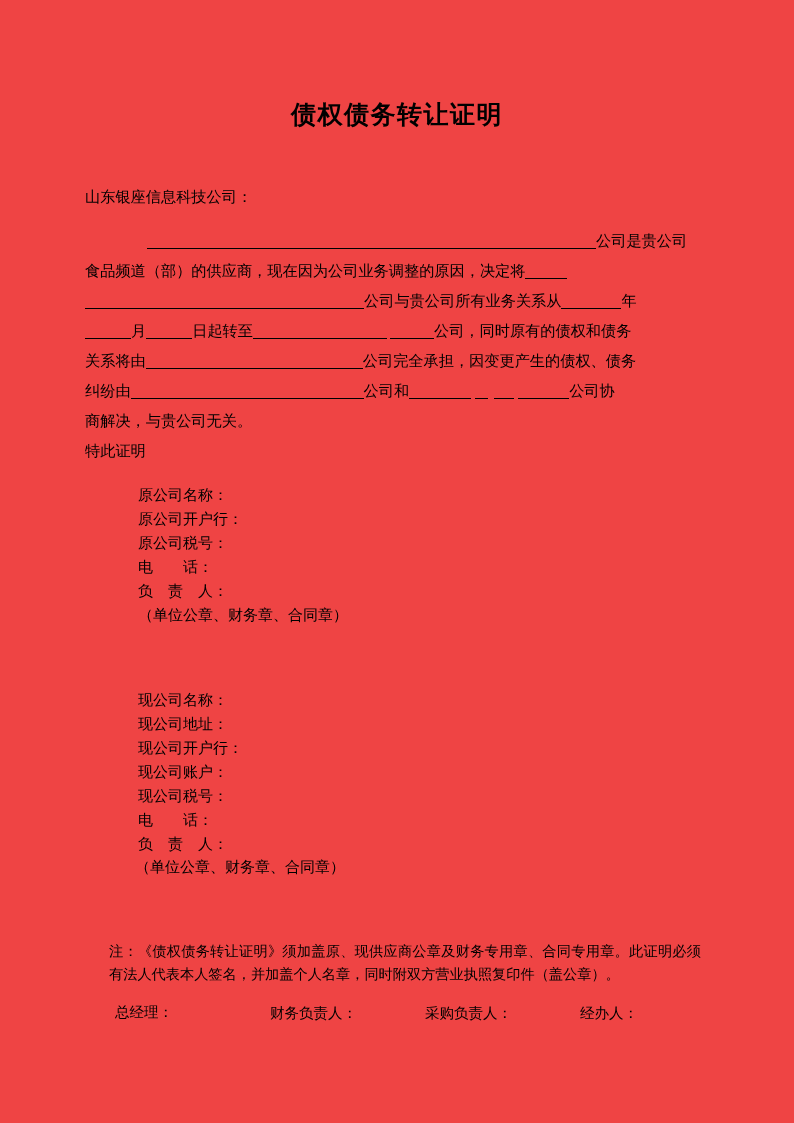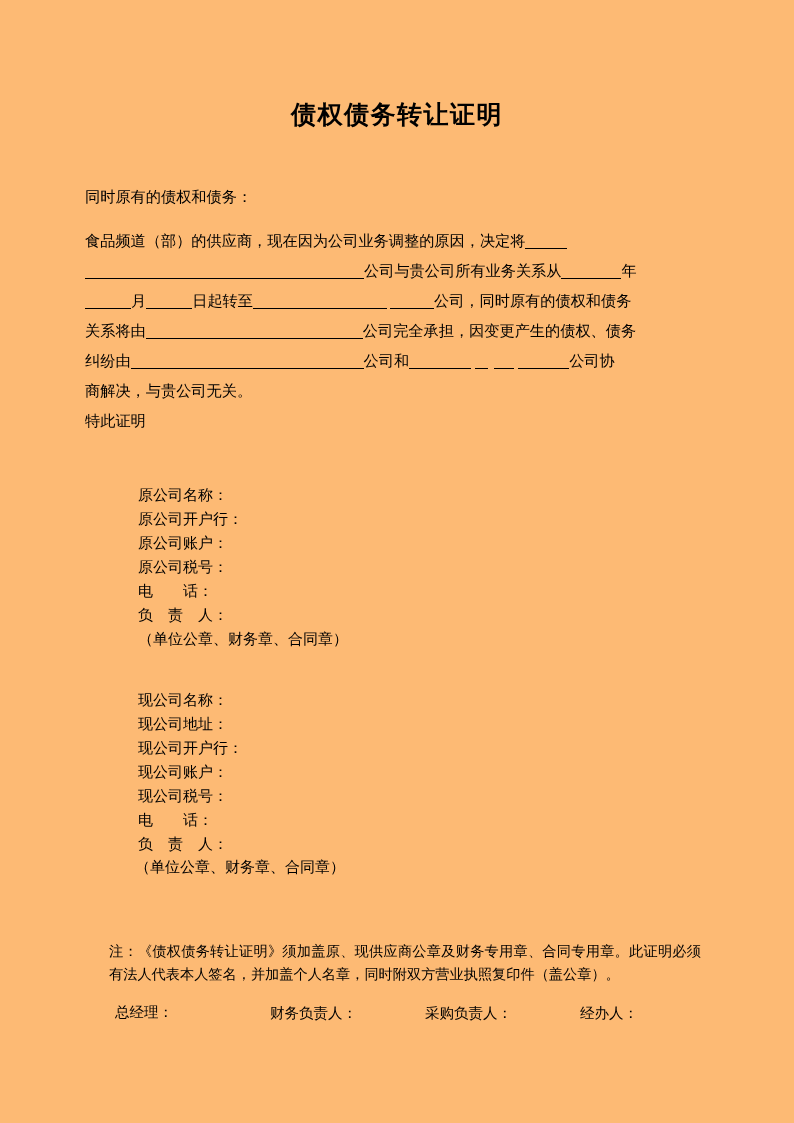--- a/index.html
+++ b/index.html
@@ -13,21 +13,21 @@
     position: relative;
     font-family: "Liberation Serif", "DejaVu Serif", serif;
     color: #000000;
     overflow: hidden;
   }
   .page {
     position: absolute;
     inset: 0;
     width: 794px;
     height: 1123px;
-    background: #fdba74;
+    background: #ef4444;
   }
 
   
   .doc-title {
     position: absolute;
     top: 98px;
     left: 0;
     width: 794px;
     text-align: center;
     font-family: "DejaVu Sans", "Liberation Sans", sans-serif;
@@ -135,36 +135,36 @@
   .sig-opr  { width: auto; }
 </style>
 </head>
 <body>
 
 <div class="page">
 
   <div class="doc-title">债权债务转让证明</div>
 
   <div class="body-block">
-    <div class="addressee">同时原有的债权和债务：</div>
+    <div class="addressee">山东银座信息科技公司：</div>
     <div id="body-lines">
+        <div class="para-line"><span class="gap" style="width: 62px;"></span><span class="fill" style="width: 449px;"></span><span>公司是贵公司</span></div>
         <div class="para-line"><span>食品频道（部）的供应商，现在因为公司业务调整的原因，决定将</span><span class="fill" style="width: 42px;"></span></div>
         <div class="para-line"><span class="fill" style="width: 279px;"></span><span>公司与贵公司所有业务关系从</span><span class="fill" style="width: 60px;"></span><span>年</span></div>
         <div class="para-line"><span class="fill" style="width: 46px;"></span><span>月</span><span class="fill" style="width: 46px;"></span><span>日起转至</span><span class="fill" style="width: 134px;"></span><span class="gap" style="width: 3px;"></span><span class="fill" style="width: 44px;"></span><span>公司，同时原有的债权和债务</span></div>
         <div class="para-line"><span>关系将由</span><span class="fill" style="width: 217px;"></span><span>公司完全承担，因变更产生的债权、债务</span></div>
         <div class="para-line"><span>纠纷由</span><span class="fill" style="width: 233px;"></span><span>公司和</span><span class="fill" style="width: 62px;"></span><span class="gap" style="width: 4px;"></span><span class="fill" style="width: 13px;"></span><span class="gap" style="width: 6px;"></span><span class="fill" style="width: 20px;"></span><span class="gap" style="width: 4px;"></span><span class="fill" style="width: 51px;"></span><span>公司协</span></div>
         <div class="para-line"><span>商解决，与贵公司无关。</span></div>
         <div class="para-line"><span> 特此证明</span></div>
       </div>
   </div>
 
   <div class="info-block" id="orig-company-block">
       <div class="info-line">原公司名称：</div>
       <div class="info-line">原公司开户行：</div>
-      <div class="info-line">原公司账户：</div>
       <div class="info-line">原公司税号：</div>
       <div class="info-line">电        话：</div>
       <div class="info-line">负    责    人：</div>
       <div class="seal-note">（单位公章、财务章、合同章）</div>
     </div>
 
   <div class="info-block" id="new-company-block">
       <div class="info-line">现公司名称：</div>
       <div class="info-line">现公司地址：</div>
       <div class="info-line">现公司开户行：</div>

